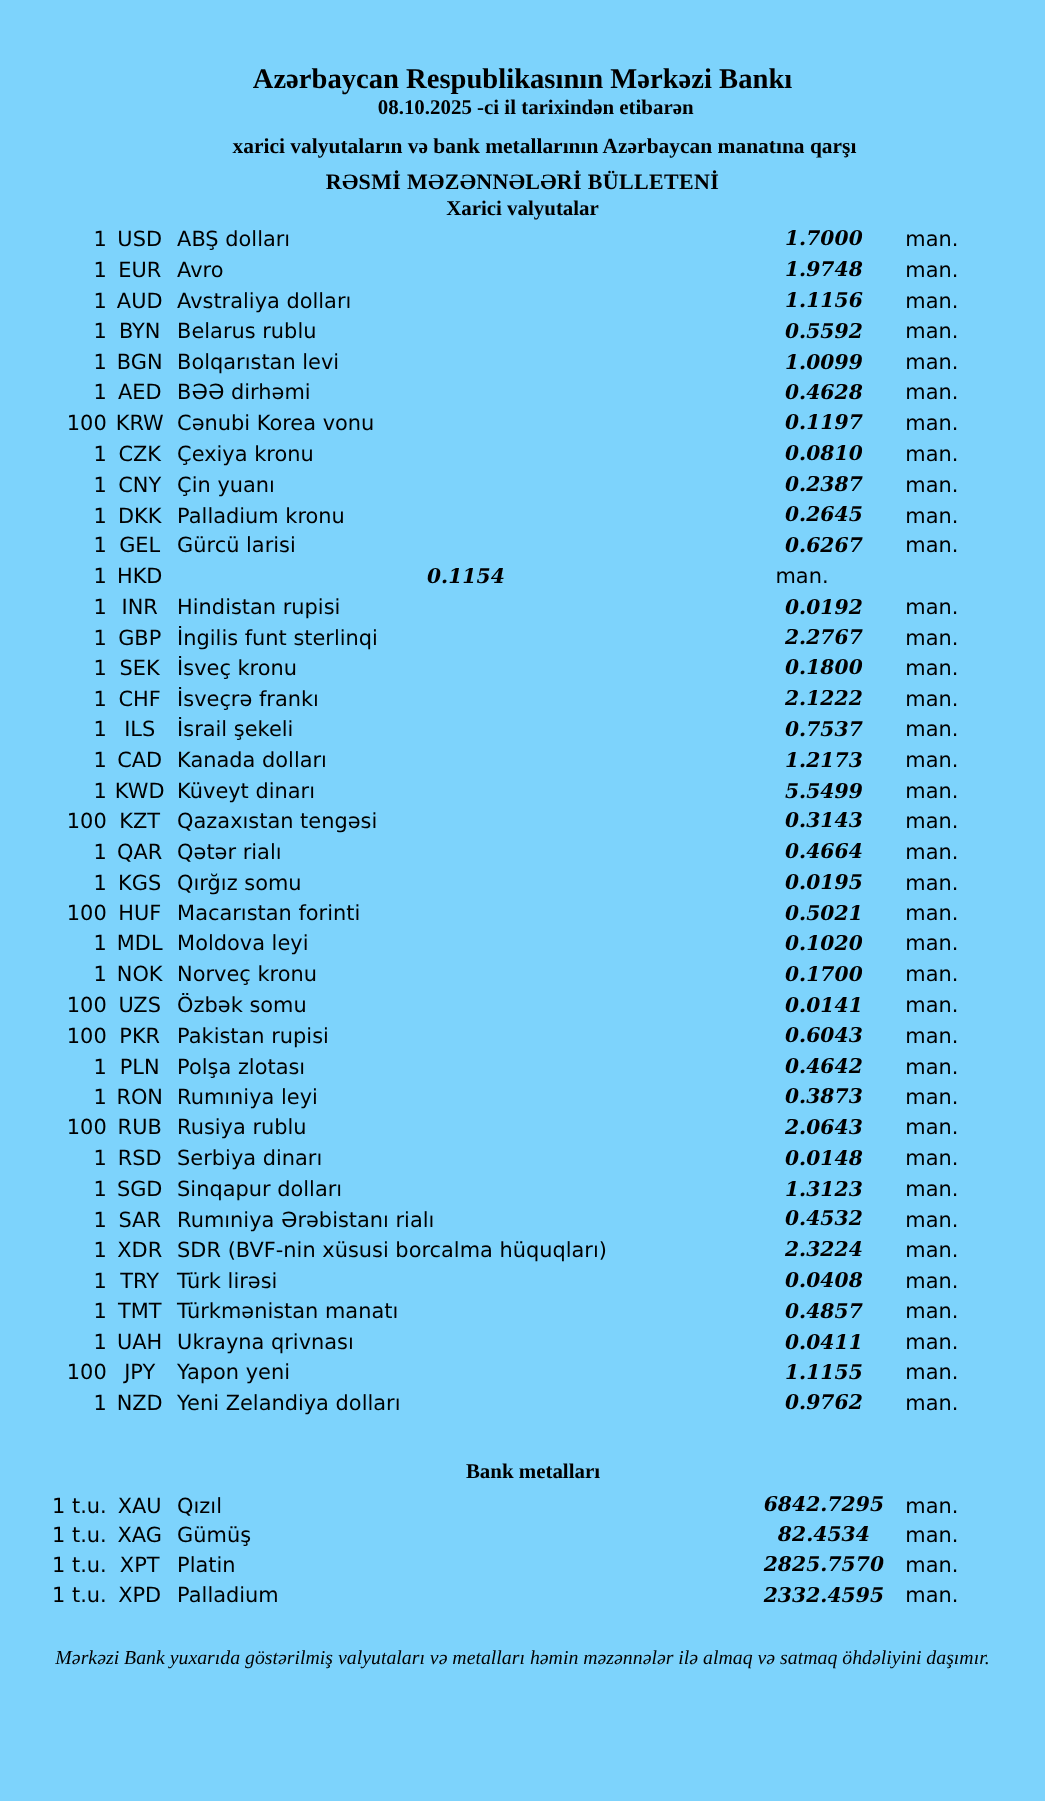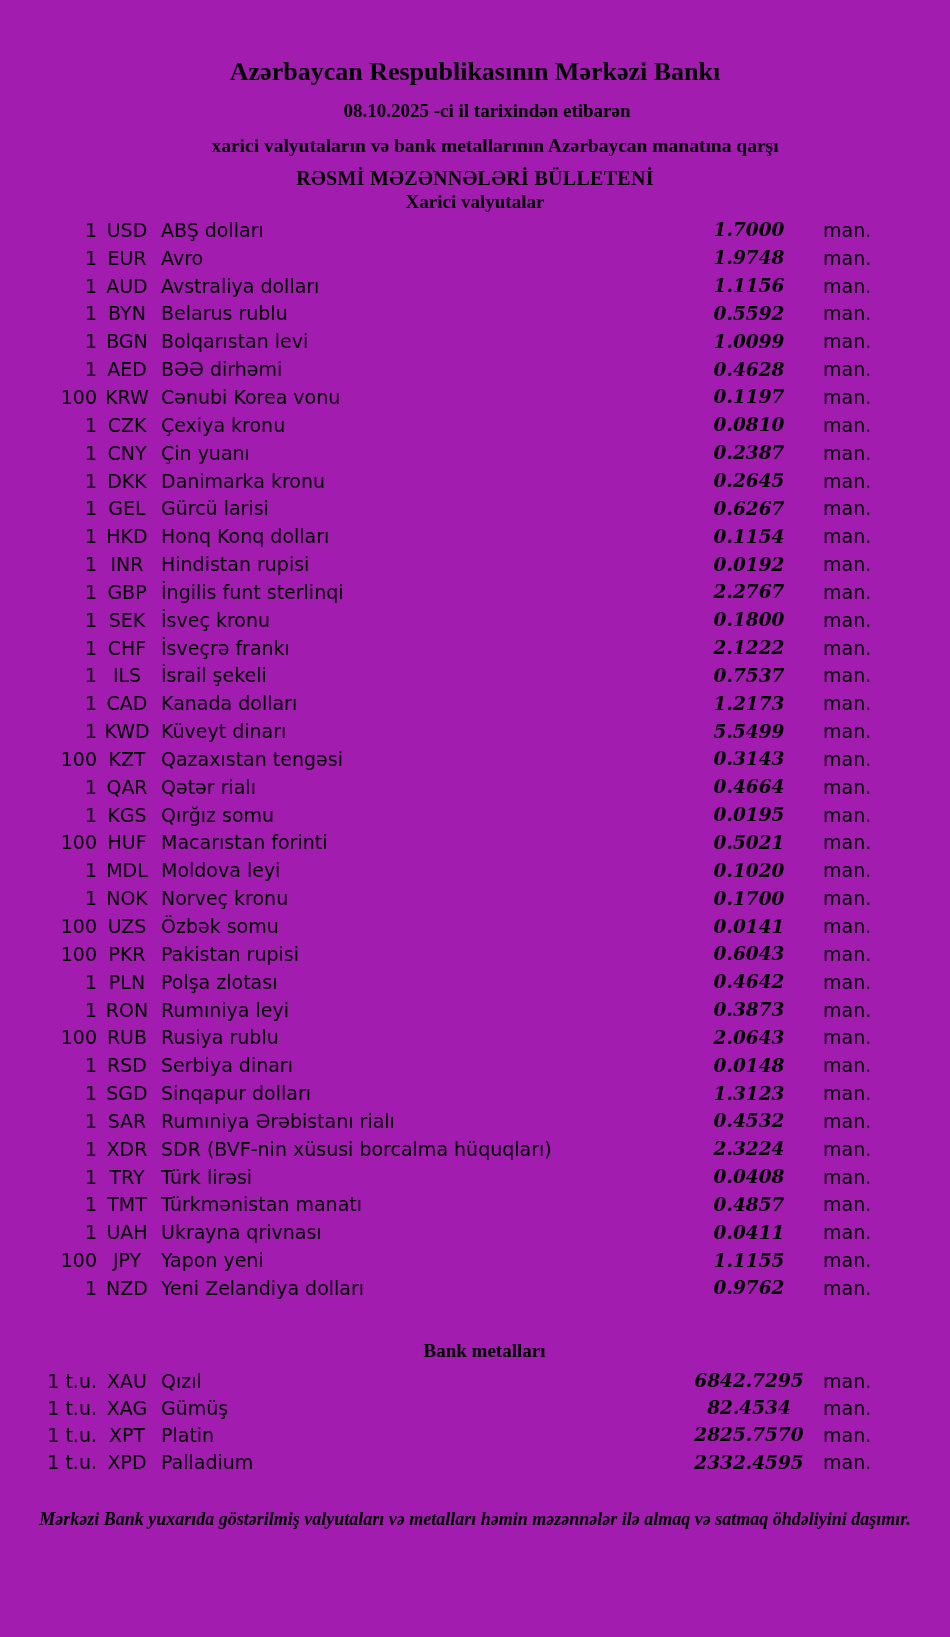--- a/index.html
+++ b/index.html
@@ -2,29 +2,29 @@
 <html><head>
 <meta charset="utf-8">
 <style>
   * { margin: 0; padding: 0; box-sizing: border-box; }
   html, body { background: #ffffff; }
   .page {
     position: relative;
     width: 950px;
     height: 1637px;
     margin: 0 auto;
-    background: #a21caf;
+    background: #7dd3fc;
     color: #000000;
     overflow: hidden;
     padding-top: 57px;
     font-family: "DejaVu Sans", sans-serif;
   }
   .hdr { text-align: center; font-family: "Liberation Serif", serif; font-weight: bold; }
   .bank-name      { font-size: 26px; line-height: 30px; }
-  .date-line      { font-size: 19px; line-height: 22px; margin-top: 13px; padding-left: 24px; }
+  .date-line      { font-size: 19px; line-height: 22px; margin-top: 1px; padding-left: 24px; }
   .subject-line   { font-size: 19.5px; line-height: 23px; margin-top: 12px; padding-left: 40px; }
   .bulletin-title { font-size: 20px; line-height: 24px; margin-top: 9px; letter-spacing: 0.3px; }
 
   .section-heading {
     text-align: center;
     font-family: "Liberation Serif", serif;
     font-weight: bold;
     font-size: 19px;
     line-height: 24px;
   }
@@ -52,21 +52,20 @@
   }
   .c-unit { text-align: left; font-size: 19px; padding-left: 15px; white-space: nowrap; }
 
   .footer-note {
     margin-top: 32px;
     text-align: center;
     font-family: "Liberation Serif", serif;
     font-style: italic;
     font-size: 18px;
     line-height: 22px;
-    font-weight: bold;
   }
 </style>
 </head>
 <body>
 
 <div class="page">
 
   <div class="hdr bank-name">Azərbaycan Respublikasının Mərkəzi Bankı</div>
   <div class="hdr date-line">08.10.2025 -ci il tarixindən etibarən</div>
   <div class="hdr subject-line">xarici valyutaların və bank metallarının Azərbaycan manatına qarşı</div>
@@ -142,37 +141,36 @@
     <span class="c-qty">1</span>
     <span class="c-code">CNY</span>
     <span class="c-name">Çin yuanı</span>
     <span class="c-rate">0.2387</span>
     <span class="c-unit">man.</span>
   </div>
 
   <div class="row">
     <span class="c-qty">1</span>
     <span class="c-code">DKK</span>
-    <span class="c-name">Danimarka kronu</span>
+    <span class="c-name">Palladium kronu</span>
     <span class="c-rate">0.2645</span>
     <span class="c-unit">man.</span>
   </div>
 
   <div class="row">
     <span class="c-qty">1</span>
     <span class="c-code">GEL</span>
     <span class="c-name">Gürcü larisi</span>
     <span class="c-rate">0.6267</span>
     <span class="c-unit">man.</span>
   </div>
 
   <div class="row">
     <span class="c-qty">1</span>
     <span class="c-code">HKD</span>
-    <span class="c-name">Honq Konq dolları</span>
     <span class="c-rate">0.1154</span>
     <span class="c-unit">man.</span>
   </div>
 
   <div class="row">
     <span class="c-qty">1</span>
     <span class="c-code">INR</span>
     <span class="c-name">Hindistan rupisi</span>
     <span class="c-rate">0.0192</span>
     <span class="c-unit">man.</span>

